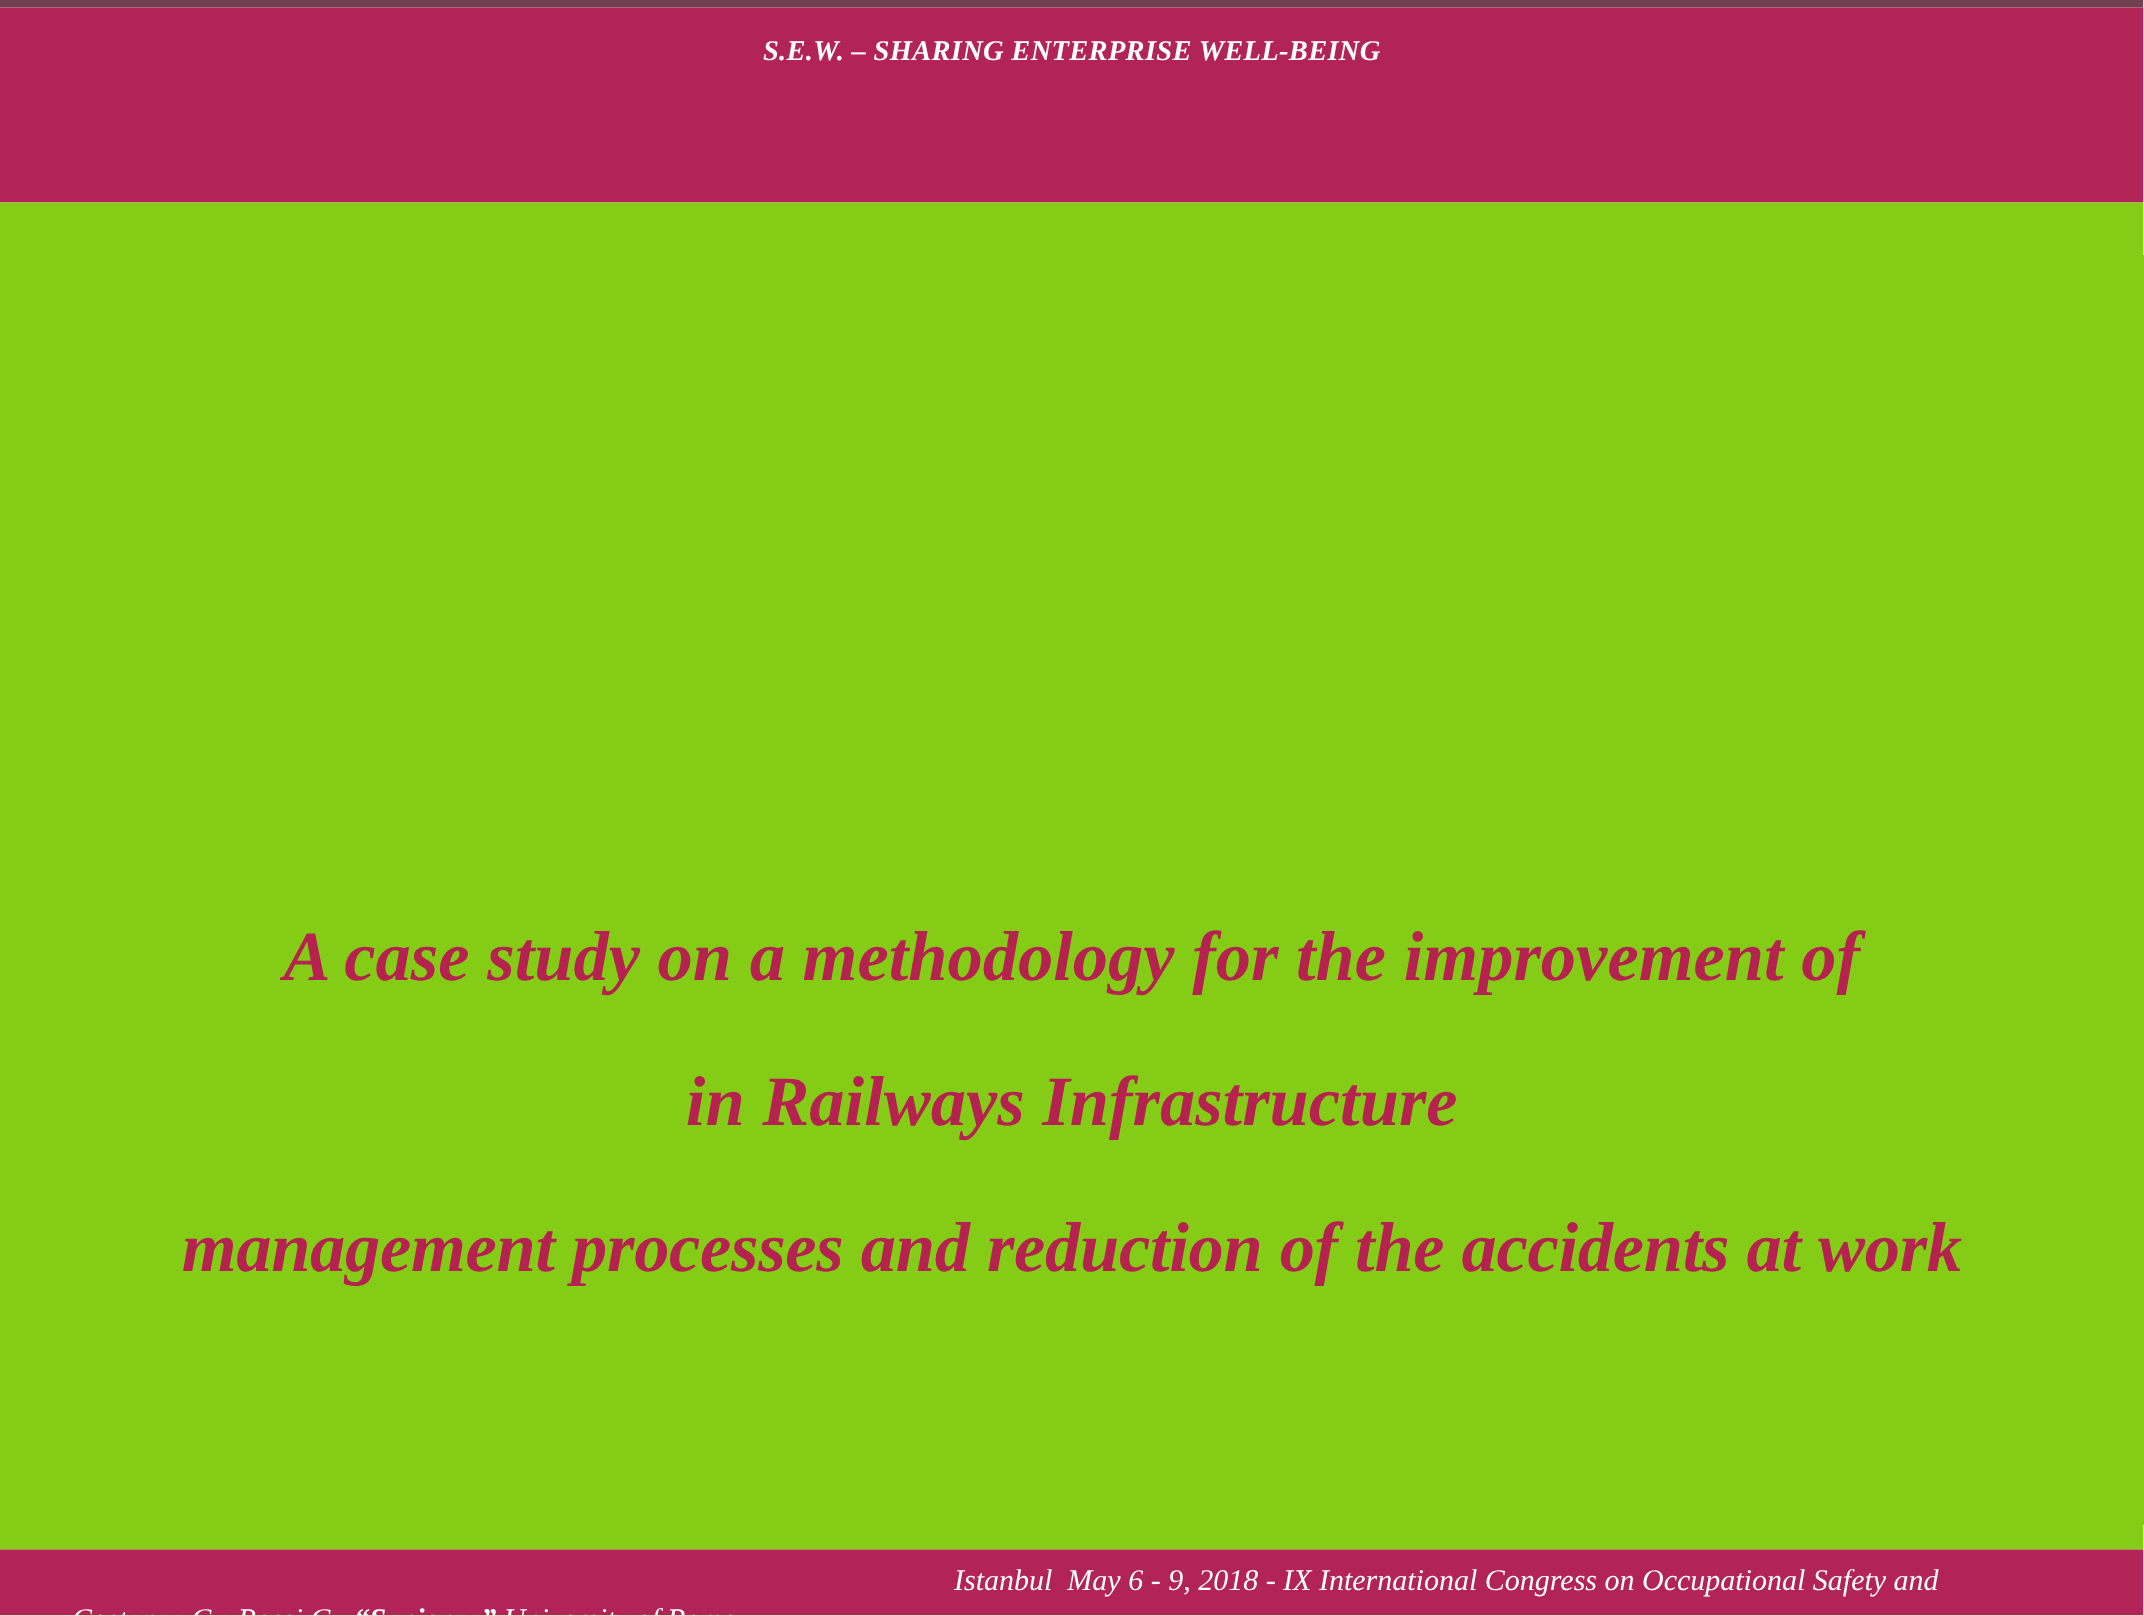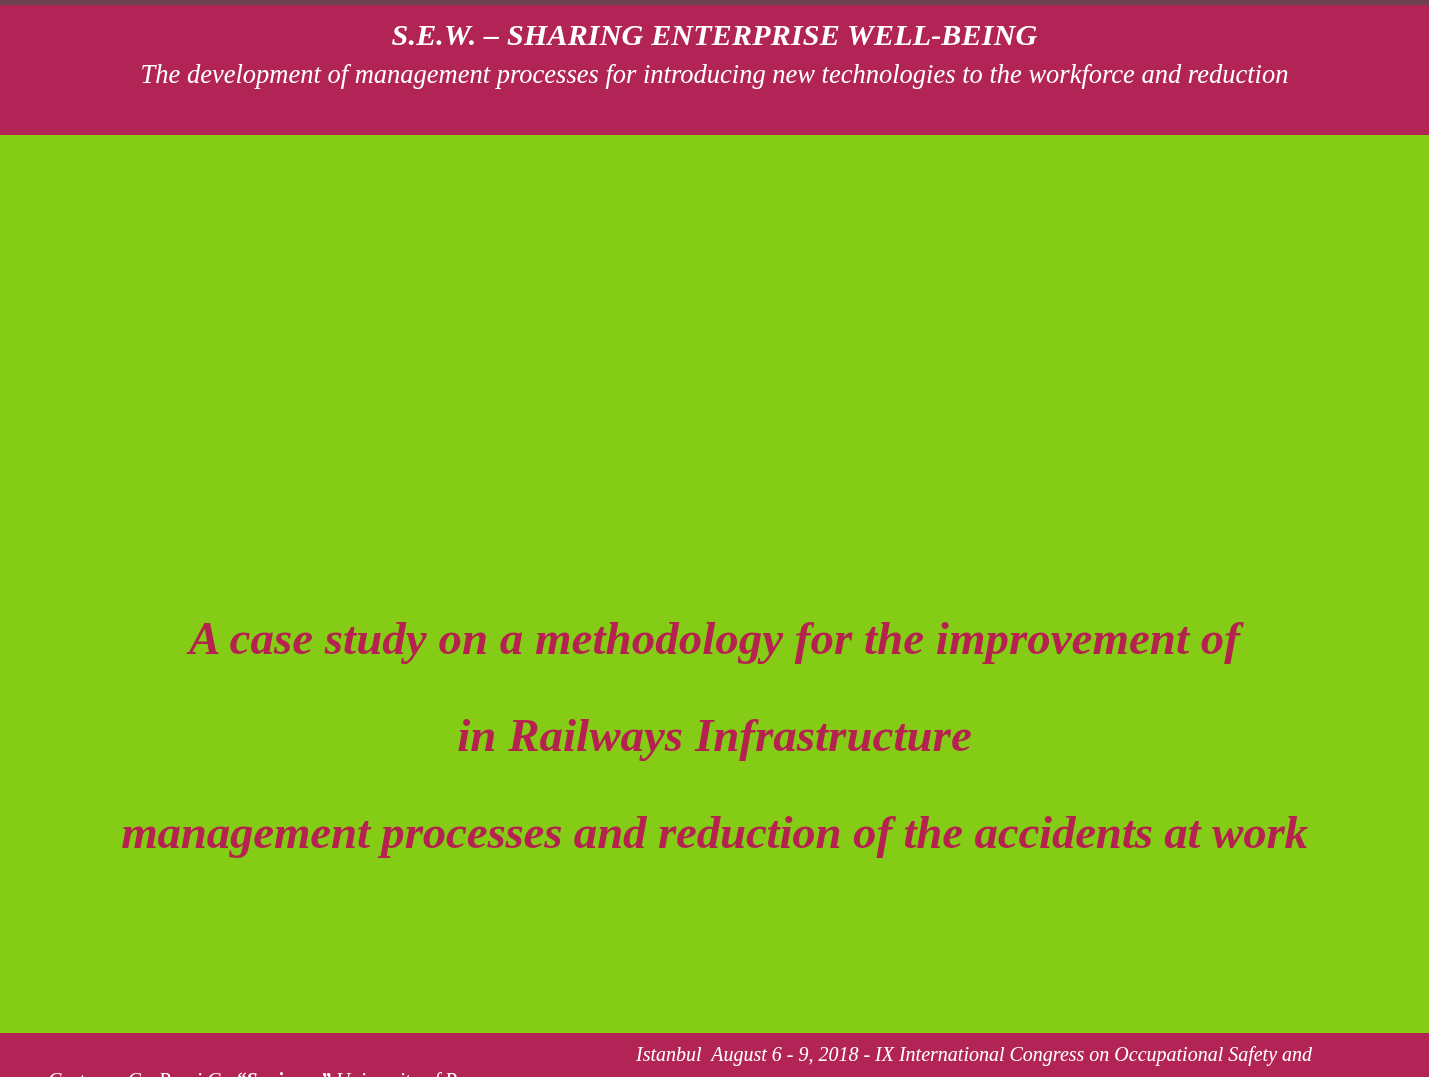--- a/index.html
+++ b/index.html
@@ -46,21 +46,21 @@
     background: #b22455;
     color: #ffffff;
     text-align: center;
     padding-top: 10px;
   }
 
   .header-title {
     font-family: "Liberation Serif", "DejaVu Serif", serif;
     font-style: italic;
     font-weight: bold;
-    font-size: 30px;
+    font-size: 19px;
     line-height: 40px;
     letter-spacing: 0.2px;
     white-space: pre;
   }
 
   .header-sub {
     font-family: "Liberation Serif", "DejaVu Serif", serif;
     font-style: italic;
     font-weight: normal;
     font-size: 26.5px;
@@ -149,33 +149,32 @@
 </style>
 </head>
 <body>
 
 <div class="slide">
 
   <div class="top-rule"></div>
 
   <header class="header-band">
     <div class="header-title">S.E.W. – SHARING ENTERPRISE WELL-BEING</div>
-    <div class="header-sub">The development of management processes for introducing new technologies to the workforce and reduction</div>
   </header>
 
   <div class="canvas-area">
     <h1 class="main-title">
       <span class="tline">A case study on a methodology for the improvement of</span>
       <span class="tline">in Railways Infrastructure</span>
       <span class="tline overflow">management processes and reduction of the accidents at work</span>
     </h1>
   </div>
 
   <footer class="footer-band">
     <div class="footer-inner">
       <div class="footer-left">
         <span>Costanza G.; Rossi G.  </span><span class="uni-emph">“Sapienza”</span><span> University of Rome</span>
       </div>
-      <div class="footer-right">Istanbul  August 6 - 9, 2018 - IX International Congress on Occupational Safety and</div>
+      <div class="footer-right">Istanbul  May 6 - 9, 2018 - IX International Congress on Occupational Safety and</div>
     </div>
   </footer>
 
 </div>
 
 </body></html>

